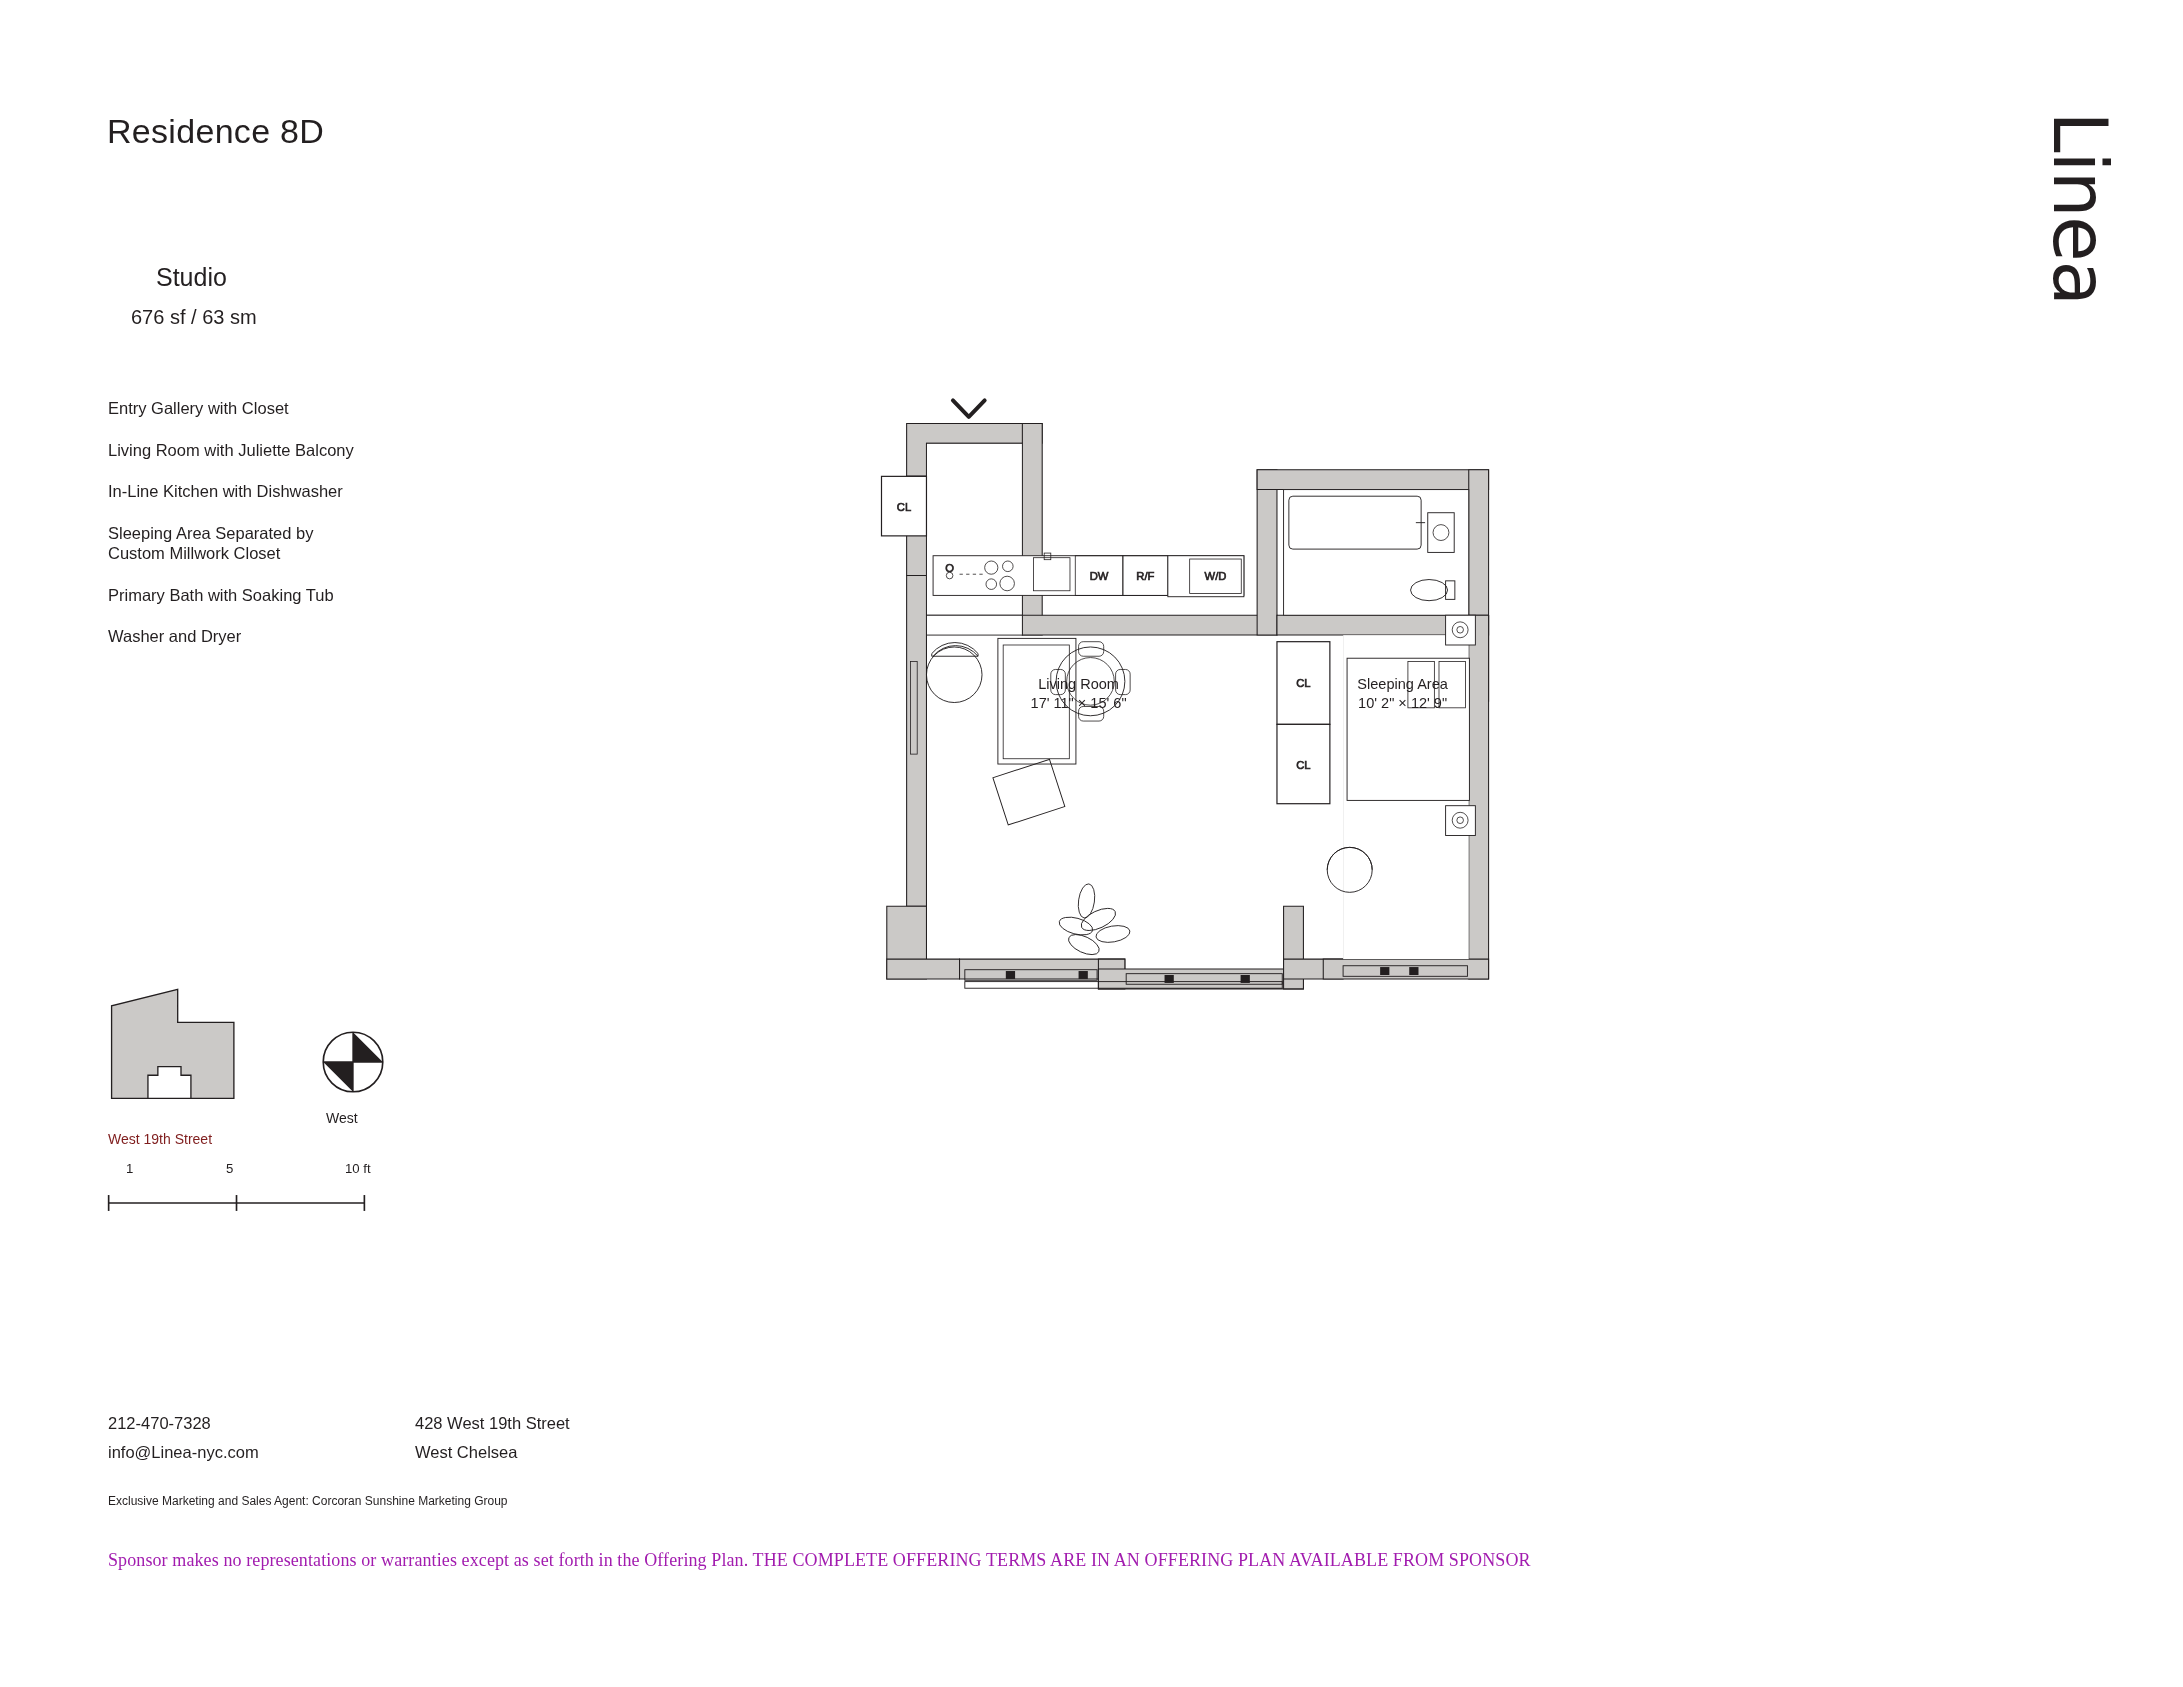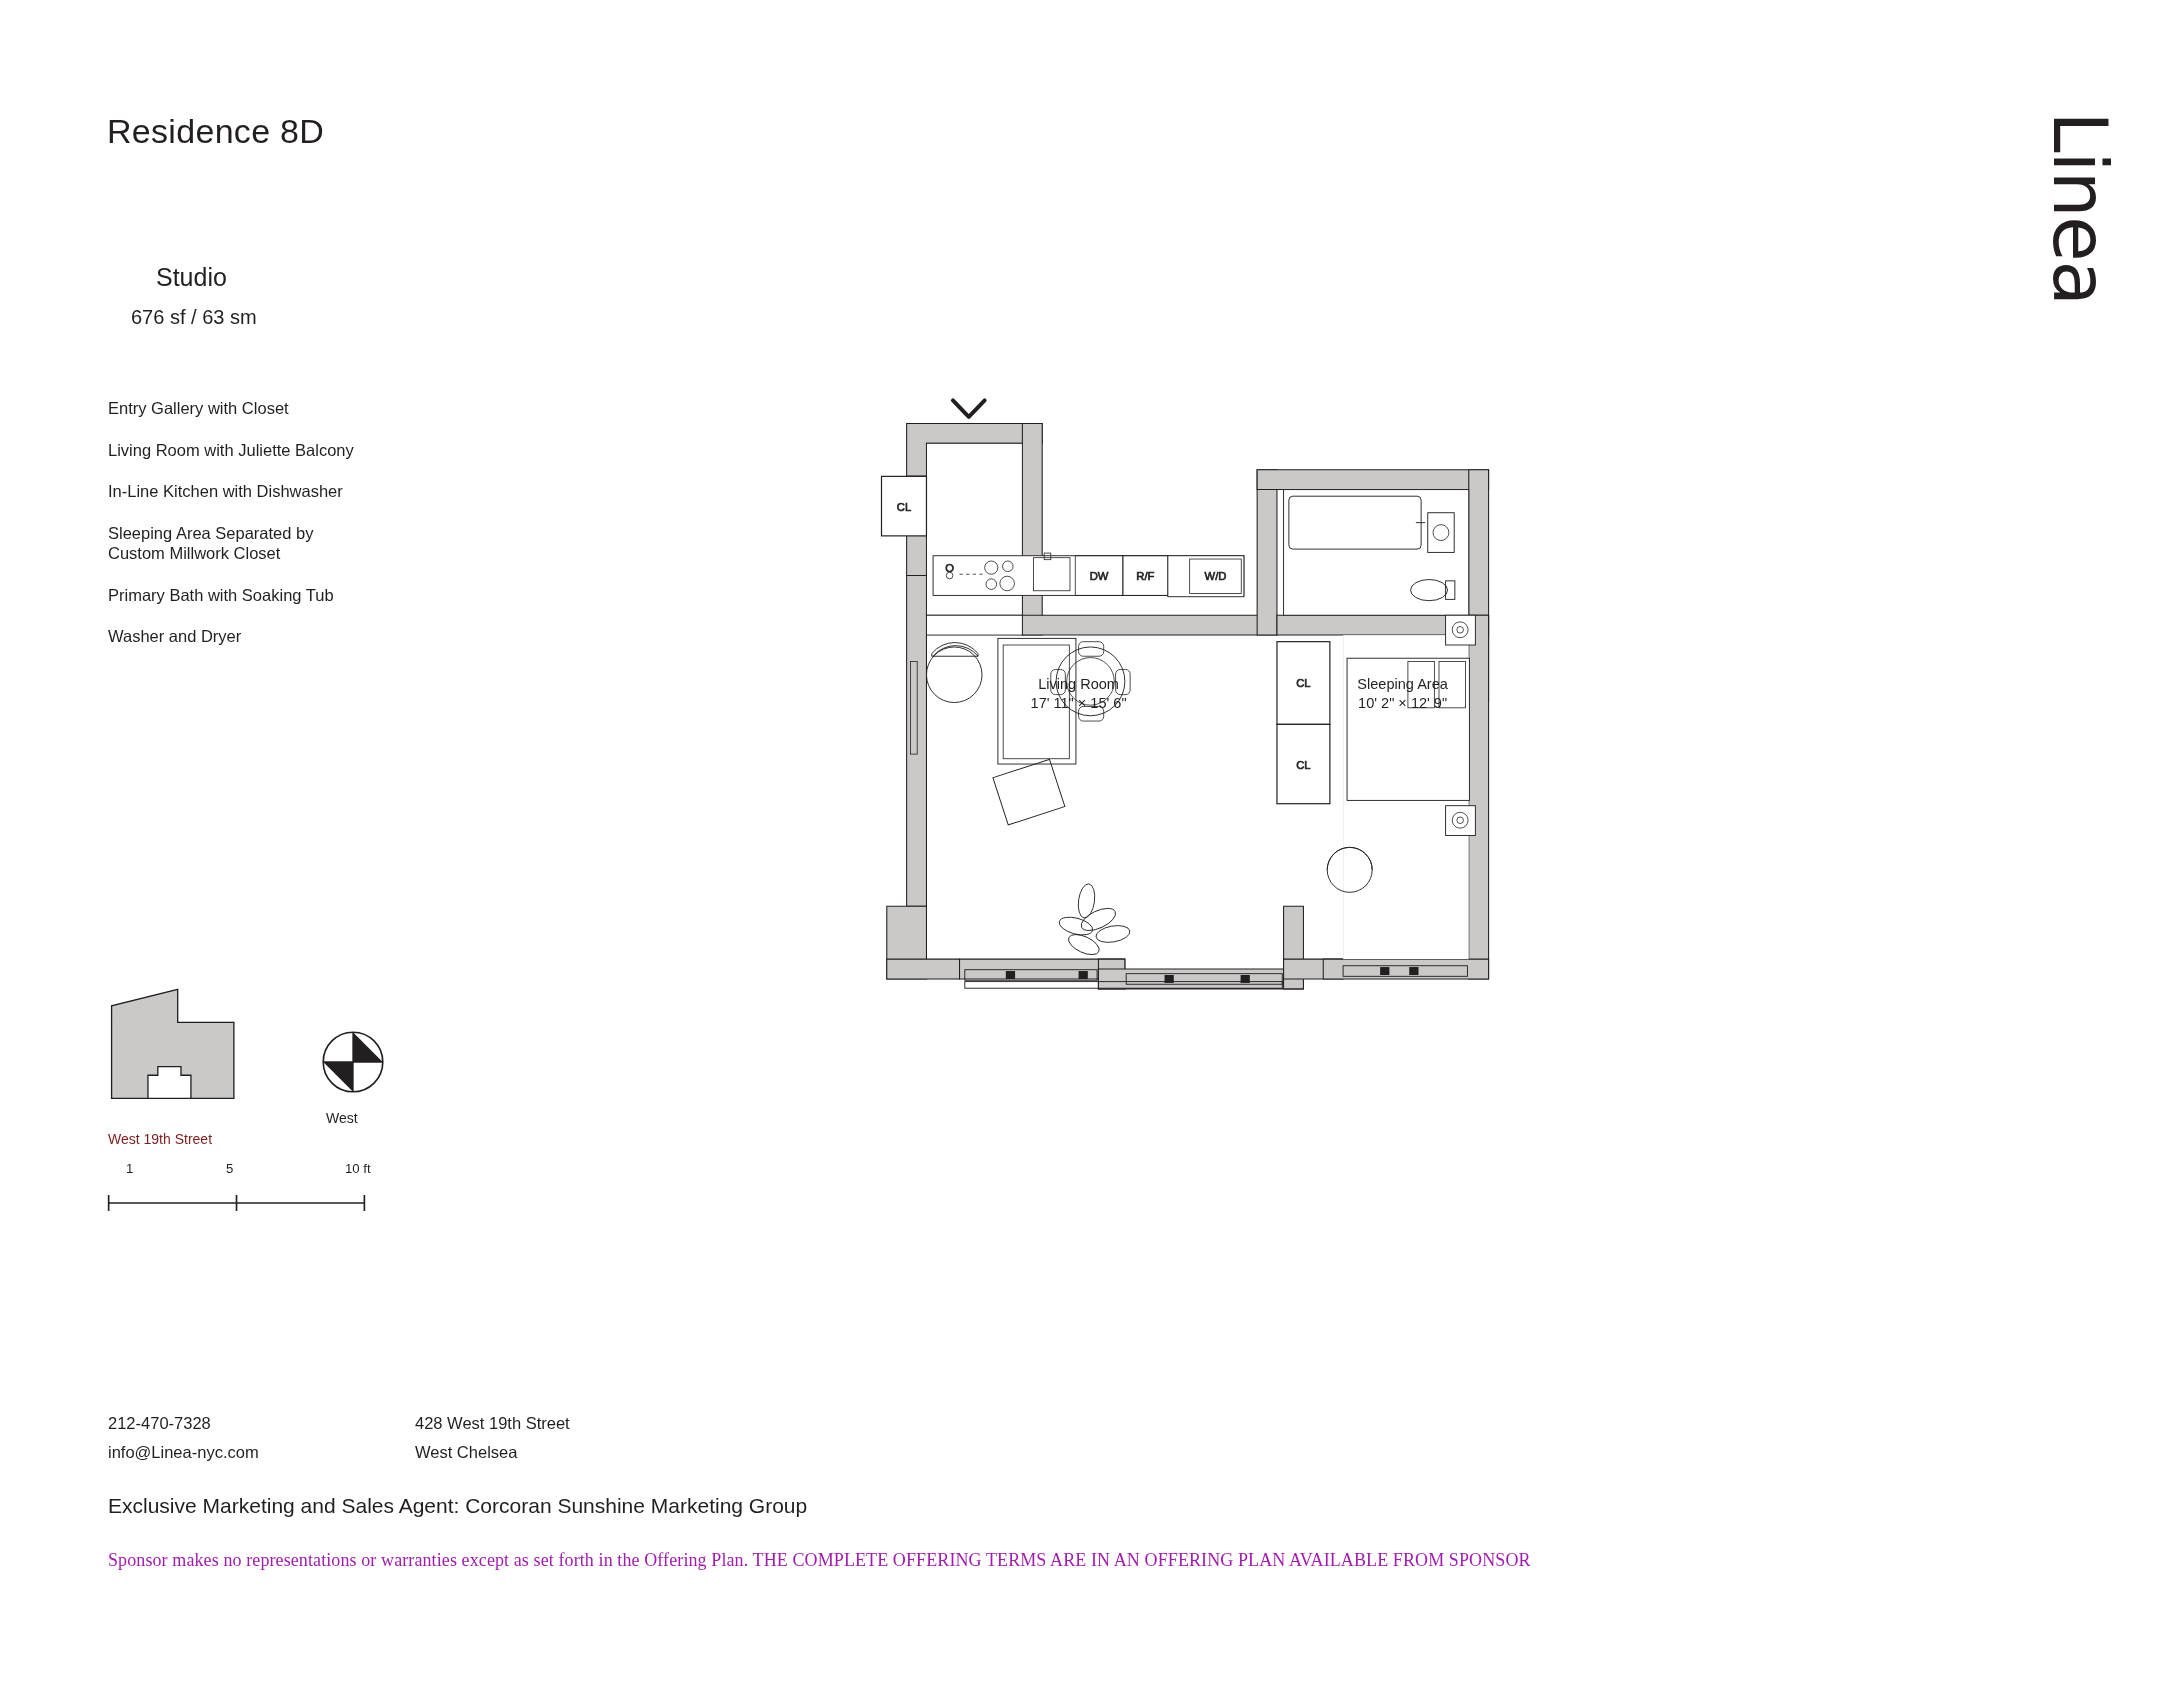--- a/index.html
+++ b/index.html
@@ -136,21 +136,21 @@
     left: 415px;
     top: 1409px;
     font-size: 16.5px;
     line-height: 29px;
     color: #231f20;
   }
   .footer-agent {
     position: absolute;
     left: 108px;
     top: 1494px;
-    font-size: 21px;
+    font-size: 12px;
     color: #231f20;
     text-align: right;
   }
   .footer-legal {
     position: absolute;
     left: 108px;
     top: 1551px;
     width: 1522px;
     font-family: Liberation Serif, serif;
     font-size: 18px;

